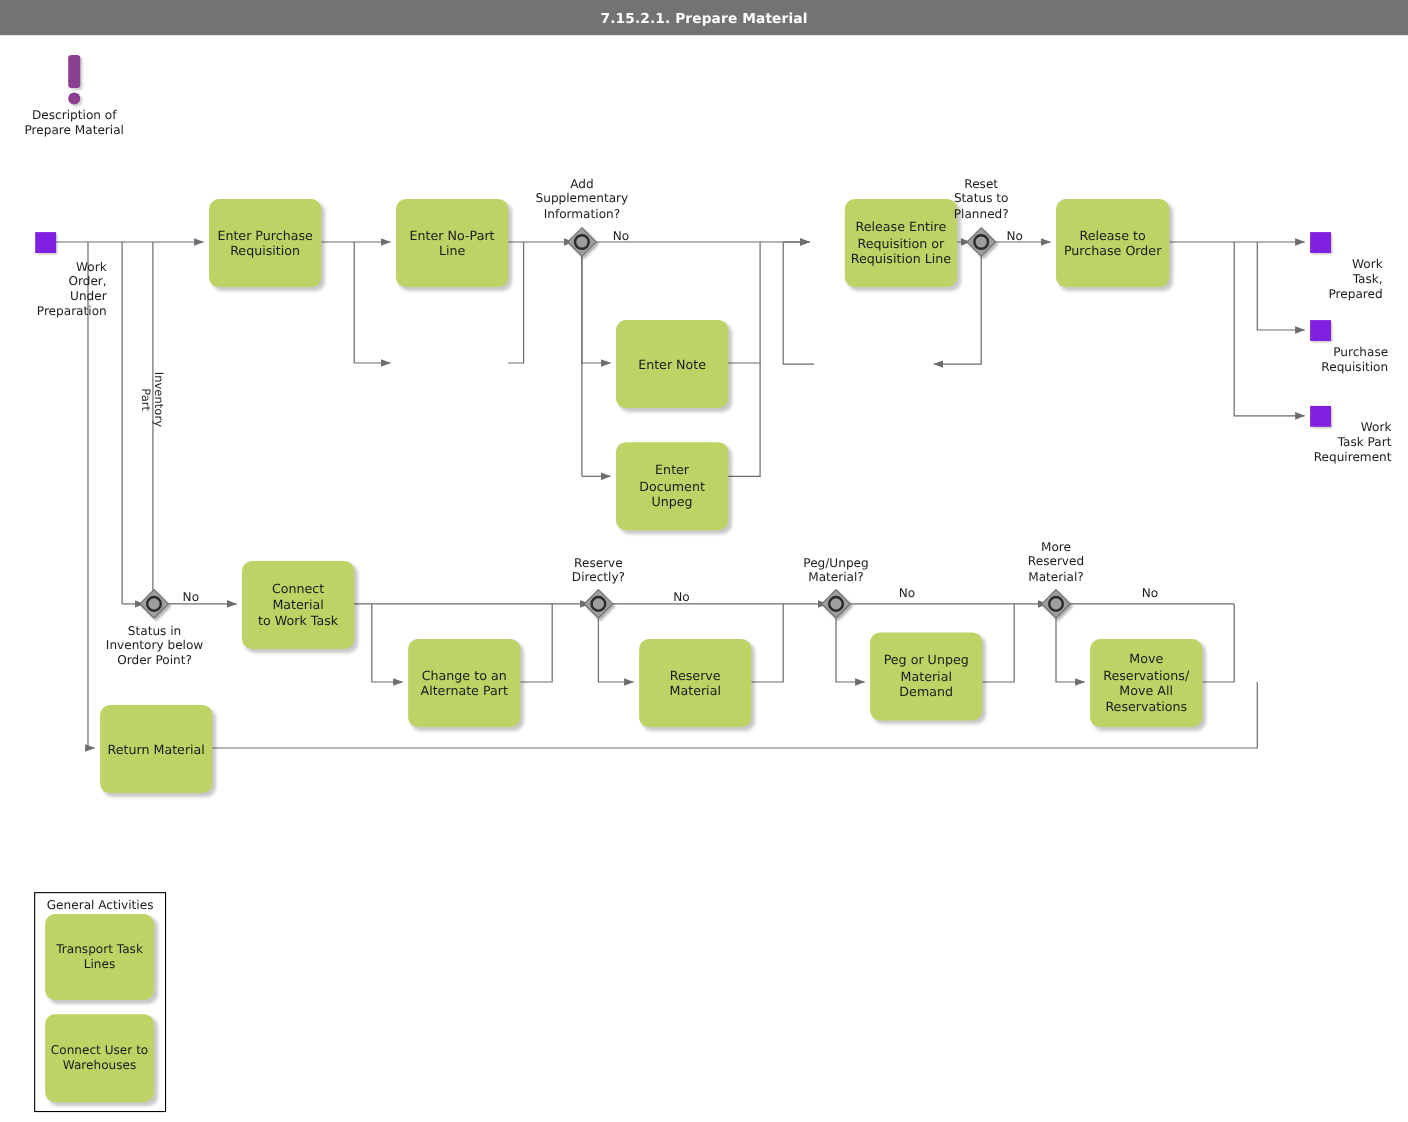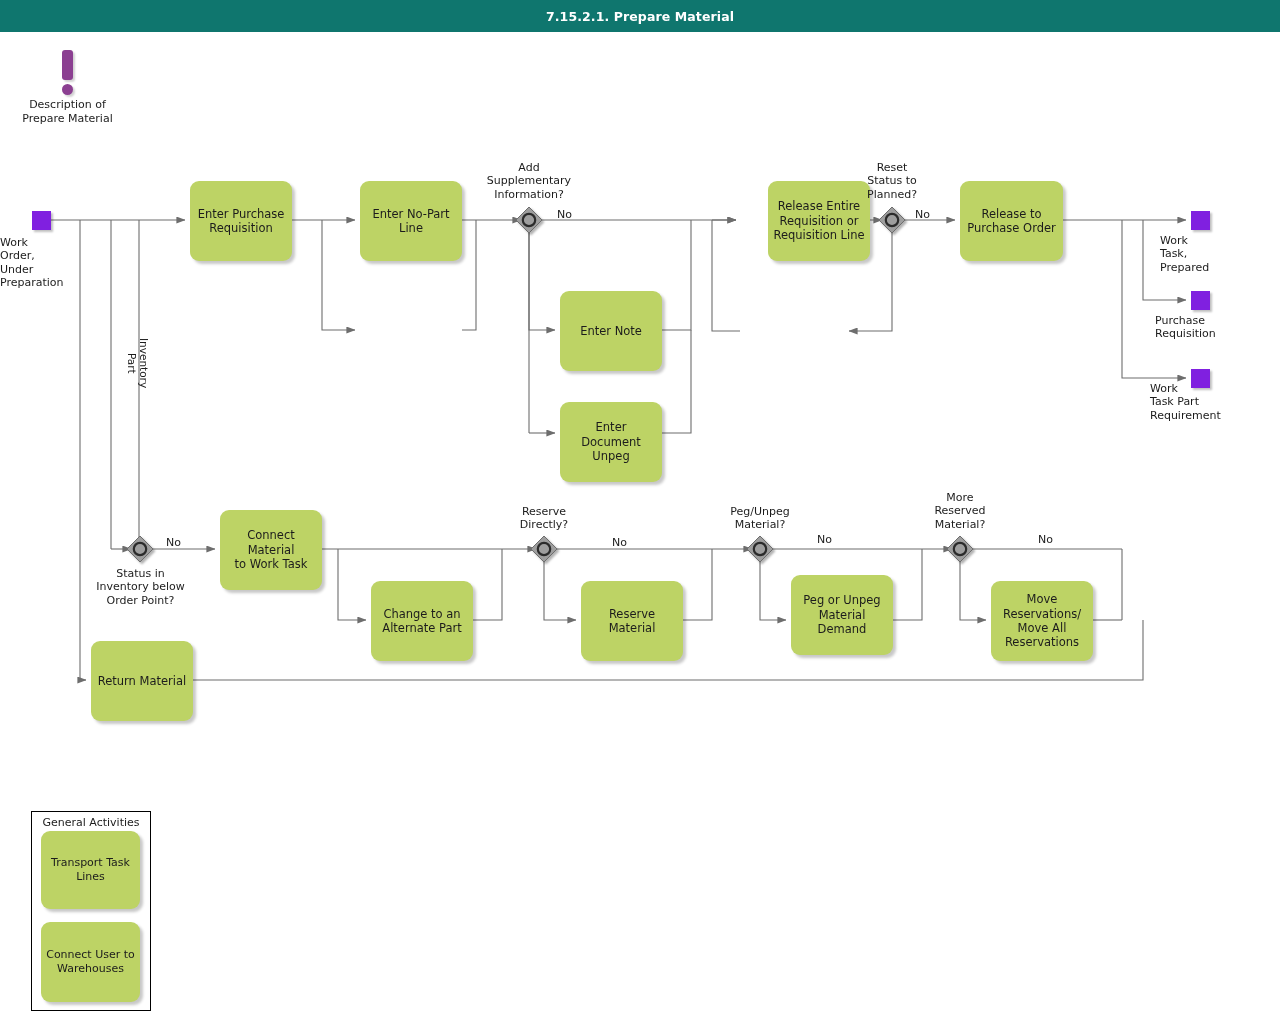--- a/index.html
+++ b/index.html
@@ -18,21 +18,21 @@
     position: relative;
     width: 1280px;
     height: 1020px;
   }
   .title-bar {
     position: absolute;
     left: 0;
     top: 0;
     width: 1280px;
     height: 32px;
-    background: #0f766e;
+    background: #737373;
     color: #ffffff;
     font-size: 12.5px;
     font-weight: bold;
     display: flex;
     align-items: center;
     justify-content: center;
     letter-spacing: 0.1px;
   }
   svg.layer {
     position: absolute;
@@ -61,23 +61,24 @@
     position: absolute;
     width: 19px;
     height: 19px;
     background: #8020e0;
     box-shadow: 2px 2px 2px rgba(0,0,0,0.25);
   }
   .nodelabel {
     position: absolute;
     font-size: 11px;
     color: #1c1c1c;
-    text-align: left;
+    text-align: right;
     line-height: 1.22;
     white-space: pre-line;
+    margin-left: 15px;
   }
   .gwlabel {
     position: absolute;
     font-size: 11px;
     color: #1c1c1c;
     text-align: center;
     line-height: 1.22;
     white-space: pre-line;
   }
   .flowlabel {

